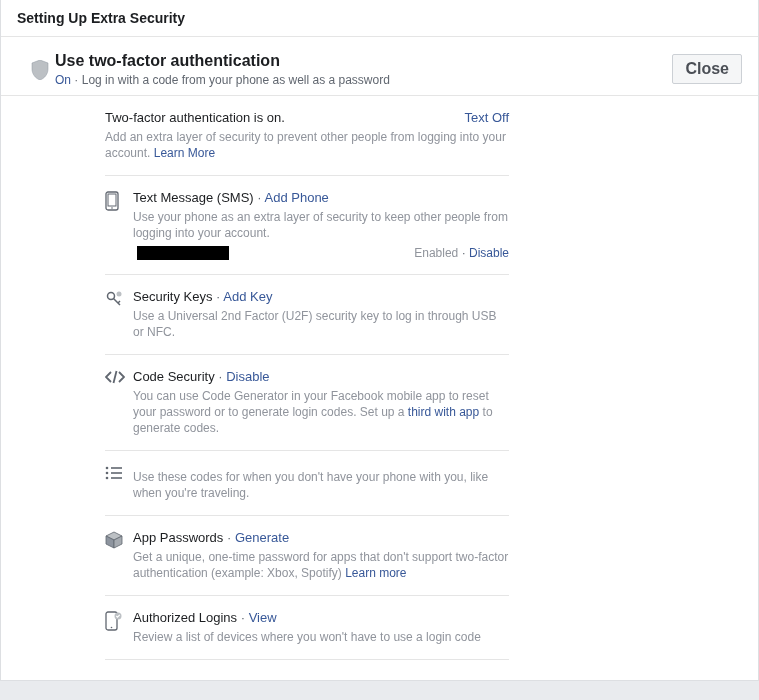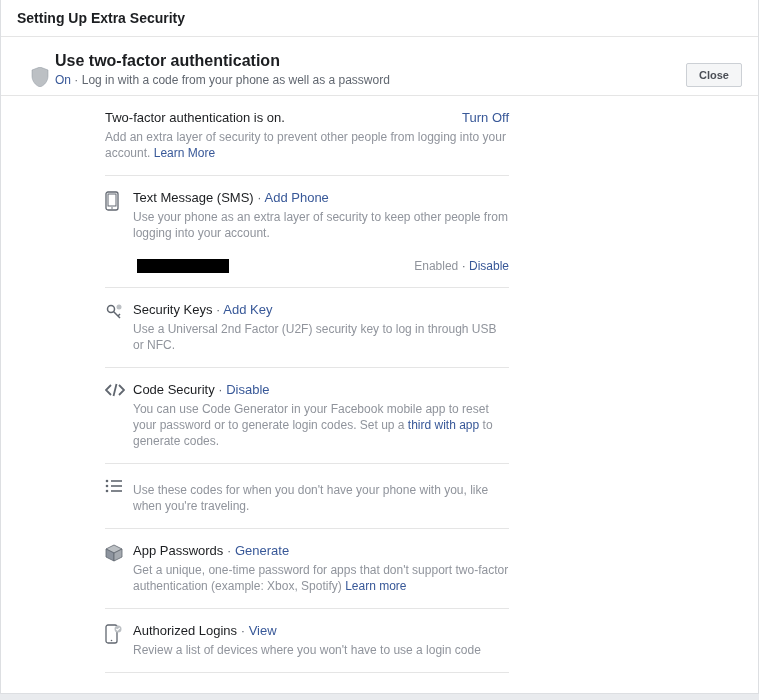--- a/index.html
+++ b/index.html
@@ -20,21 +20,21 @@
     padding: 10px 16px;
     border-bottom: 1px solid #e5e5e5;
   }
   .page-title {
     font-size: 14px;
     font-weight: bold;
     color: #1c1e21;
   }
   .main-row {
     display: flex;
-    align-items: flex-end;
+    align-items: center;
     padding: 14px 16px 8px 30px;
     border-bottom: 1px solid #e5e5e5;
   }
   .shield-col {
     width: 24px;
     flex: none;
     padding-top: 2px;
   }
   .title-col {
     flex: 1;
@@ -55,21 +55,21 @@
   }
   .dot { color: #616770; }
   .close-col {
     flex: none;
   }
   .btn {
     background: #f5f6f7;
     border: 1px solid #ccd0d5;
     border-radius: 2px;
     padding: 5px 12px;
-    font-size: 11px;
+    font-size: 16px;
     font-weight: bold;
     color: #4b4f56;
     cursor: pointer;
   }
   .content {
     padding: 0 16px 20px 104px;
   }
   .intro {
     padding: 14px 0 14px 0;
     border-bottom: 1px solid #e5e5e5;
@@ -125,21 +125,21 @@
     display: inline-block;
     width: 92px;
     height: 14px;
     background: #000;
     vertical-align: middle;
   }
   .phone-row {
     display: flex;
     justify-content: space-between;
     align-items: center;
-    margin-top: 18px;
+    margin-top: 5px;
     padding-left: 4px;
     font-size: 12px;
   }
   .enabled-text { color: #90949c; }
   svg { display: block; }
 </style>
 </head>
 <body>
 
 <div class="page">
@@ -165,21 +165,21 @@
     </div>
     <div class="close-col">
       <button class="btn">Close</button>
     </div>
   </div>
 
   <div class="content">
     <div class="intro">
       <div class="intro-top">
         <span class="intro-heading">Two-factor authentication is on.</span>
-        <span class="link">Turn Off</span>
+        <span class="link">Text Off</span>
       </div>
       <div class="intro-desc">
         <span>Add an extra layer of security to prevent other people from logging into your account.</span>
         <span> </span><span class="link">Learn More</span>
       </div>
     </div>
 
     <div class="section">
       <div class="icon-col">
         <span>

